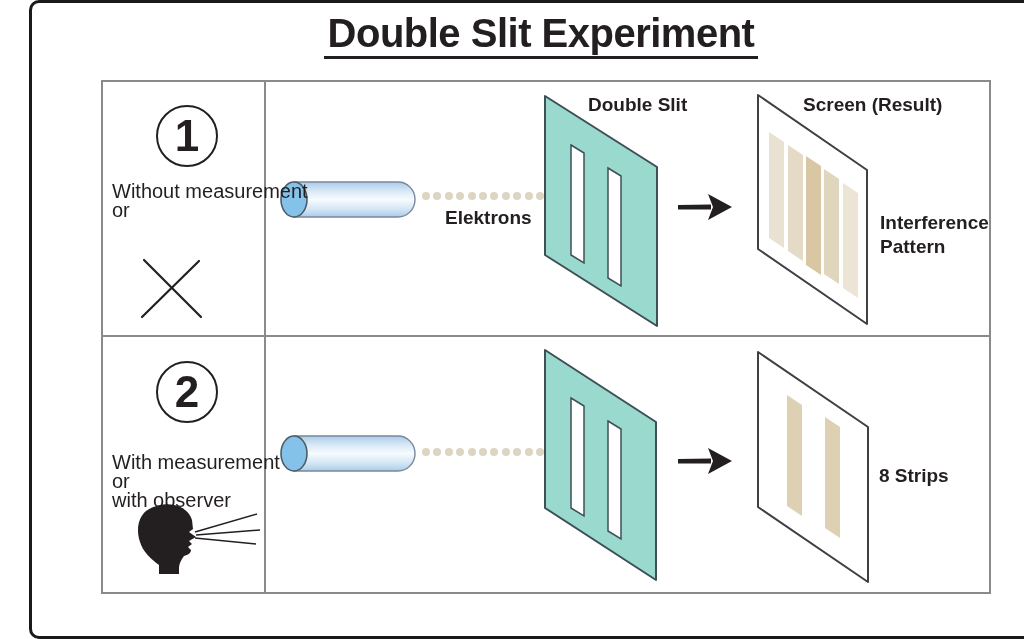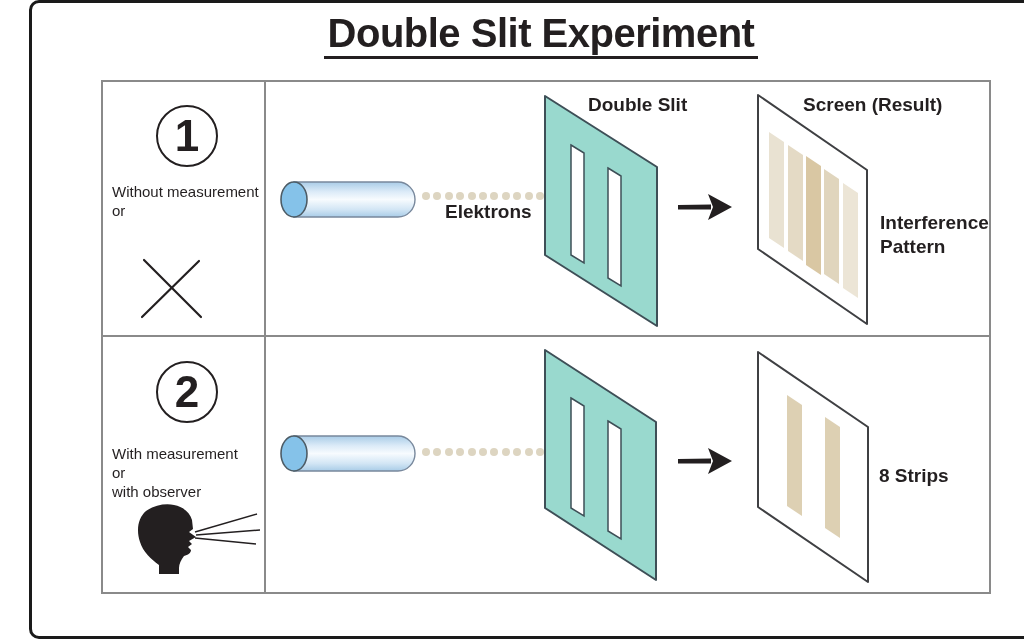--- a/index.html
+++ b/index.html
@@ -7,21 +7,21 @@
     position:relative;width:1024px;height:639px;background:#ffffff;
     border:3px solid #1a1a1a;border-radius:10px;box-sizing:border-box;
     overflow:hidden;font-family:"Liberation Sans",sans-serif;color:#231f20;margin-left:29px;
   }
   #title-wrap{position:absolute;top:8px;left:0;width:100%;text-align:center;}
   #title{
     display:inline-block;font-size:40px;font-weight:700;letter-spacing:-0.5px;
     border-bottom:3.5px solid #231f20;padding:0 4px 1px 4px;line-height:1.1;
   }
   .lbl{position:absolute;font-size:19px;line-height:24px;white-space:nowrap;font-weight:bold;}
-  .cond{position:absolute;font-size:15px;line-height:19px;}
+  .cond{position:absolute;font-size:20px;line-height:19px;}
   .circle-num{
     position:absolute;width:58px;height:58px;border:2.5px solid #231f20;border-radius:50%;
     display:flex;align-items:center;justify-content:center;
     font-size:44px;font-weight:600;background:#fff;
   }
   #diagram-svg{position:absolute;left:0;top:0;}
   .wrap-lbl{white-space:normal;width:114px;}
 </style>
 </head>
 <body>
@@ -147,26 +147,26 @@
   </div>
   <div class="circle-num" style="left:124px;top:358px;">
     <span>2</span>
   </div>
 
   <div class="cond" style="left:80px;top:179px;">
     <div>Without measurement</div>
     <div>or</div>
   </div>
 
-  <div class="cond" style="left:80px;top:441px;">
+  <div class="cond" style="left:80px;top:450px;">
     <div>With measurement</div>
     <div>or</div>
     <div>with observer</div>
   </div>
 
-  <div class="lbl" style="left:413px;top:197px;text-align:center;">Elektrons</div>
+  <div class="lbl" style="left:413px;top:203px;text-align:center;">Elektrons</div>
   <div class="lbl" style="left:556px;top:90px;">Double Slit</div>
   <div class="lbl wrap-lbl" style="left:848px;top:208px;">Interference Pattern</div>
   <div class="lbl" style="left:771px;top:90px;">Screen (Result)</div>
 
   <div class="lbl" style="left:847px;top:461px;">8 Strips</div>
 
 </div>
 
 </body></html>

